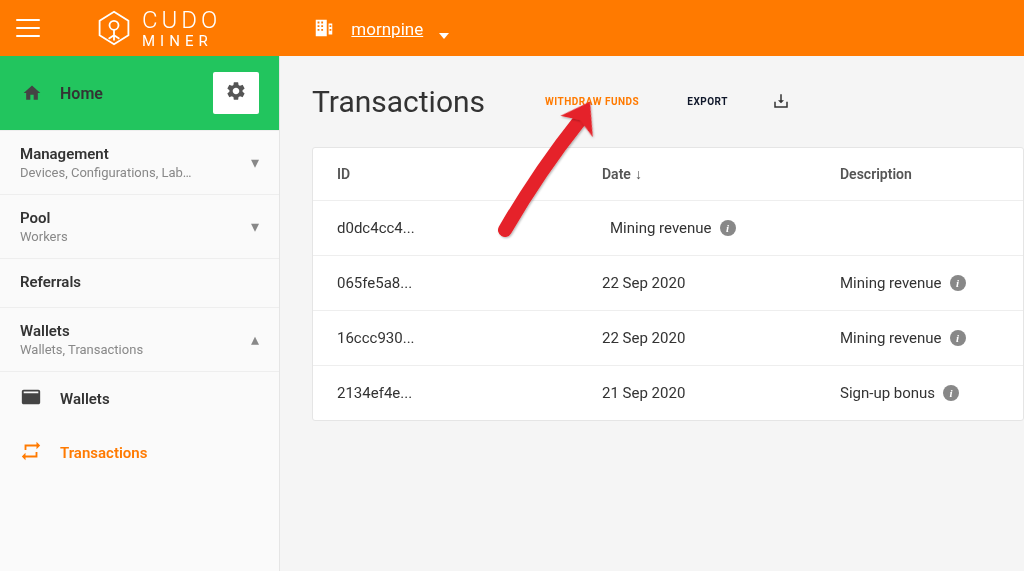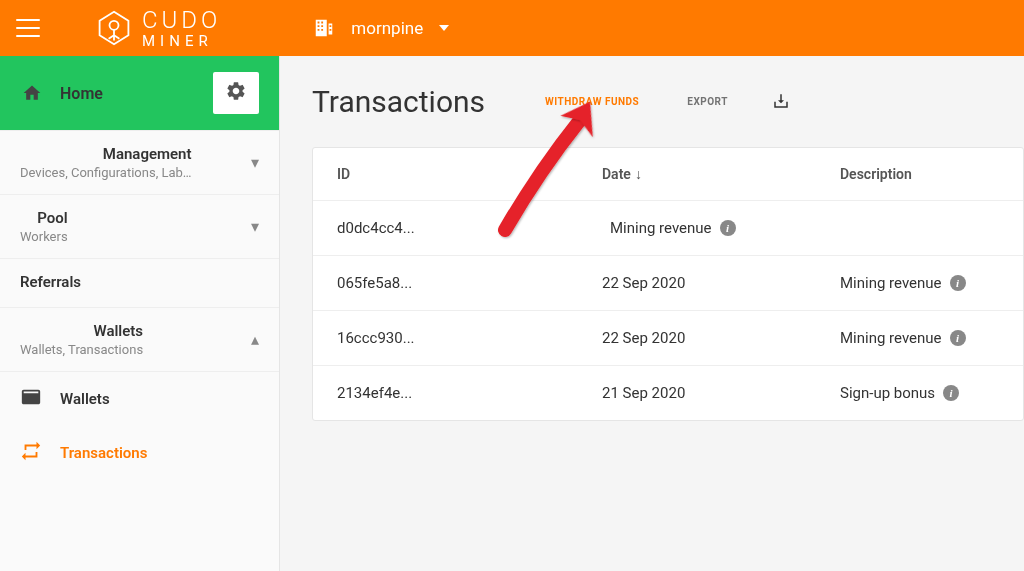--- a/index.html
+++ b/index.html
@@ -6,54 +6,54 @@
 body { width: 1024px; height: 571px; overflow: hidden; background: #f5f5f5; }
 
 .header { height: 56px; background: #ff7a00; display: flex; align-items: center; padding: 0 16px; color: #fff; gap: 32px; }
 .hamburger { width: 24px; height: 24px; display: flex; flex-direction: column; justify-content: space-around; cursor: pointer; margin-right: 24px; }
 .hamburger span { height: 2px; background: #fff; border-radius: 1px; }
 .logo { display: flex; align-items: center; margin-right: 60px; }
 .logo-icon { width: 36px; height: 36px; margin-right: 10px; }
 .logo-text { display: flex; flex-direction: column; line-height: 1; }
 .logo-brand { font-size: 24px; letter-spacing: 4px; font-weight: 300; }
 .logo-sub { font-size: 15px; letter-spacing: 5px; font-weight: 400; margin-top: 2px; }
-.org-selector { display: flex; align-items: center; cursor: pointer; }
+.org-selector { display: flex; align-items: flex-end; cursor: pointer; text-decoration: underline; }
 .org-icon { margin-right: 16px; }
 .org-name { font-size: 17px; font-weight: 400; margin-right: 16px; }
 .dropdown-caret { width: 0; height: 0; border-left: 5px solid transparent; border-right: 5px solid transparent; border-top: 6px solid #fff; }
 
 .layout { display: flex; height: calc(100% - 56px); }
 .sidebar { width: 280px; background: #fafafa; border-right: 1px solid #e5e5e5; }
 .content { flex: 1; padding: 28px 0 28px 32px; overflow: hidden; }
 
 .nav-item { display: flex; align-items: center; padding: 16px 20px; border-bottom: 1px solid #eee; cursor: pointer; }
 .nav-item .nav-icon { width: 24px; display: flex; justify-content: center; margin-right: 16px; }
 .nav-home { justify-content: space-between; background: #22c55e; }
 .nav-home-left { display: flex; align-items: center; }
 .nav-title { font-size: 16px; font-weight: 600; color: #333; }
 .settings-btn { background: #fff; padding: 8px 12px; border-radius: 2px; color: #555; }
 
 .nav-section { padding: 14px 20px; border-bottom: 1px solid #eee; display: flex; justify-content: space-between; align-items: center; cursor: pointer; }
-.nav-section-left { display: flex; flex-direction: column; text-align: right; }
+.nav-section-left { display: flex; flex-direction: column; }
 .nav-section-title { font-size: 15px; font-weight: 600; color: #333; margin-bottom: 2px; }
 .nav-section-sub { font-size: 13px; color: #888; }
 .chevron { color: #888; }
 
 .nav-sub-item { display: flex; align-items: center; padding: 14px 20px; cursor: pointer; }
 .nav-sub-item .nav-icon { width: 24px; margin-right: 16px; }
 .nav-sub-item.active { color: #ff7a00; }
 .nav-sub-item .nav-label { font-size: 15px; font-weight: 600; }
 .nav-sub-item.active .nav-label { color: #ff7a00; }
 .nav-sub-item:not(.active) .nav-label { color: #333; }
 
 .page-header { display: flex; align-items: center; margin-bottom: 28px; position: relative; }
 .page-title { font-size: 30px; font-weight: 400; color: #333; margin-right: 60px; }
 .action-link { font-size: 10px; font-weight: 700; letter-spacing: 0.5px; cursor: pointer; display: flex; align-items: center; }
 .action-link.withdraw { color: #ff7a00; margin-right: 48px; }
-.action-link.export { color: #737373; gap: 36px; }
+.action-link.export { color: #0f172a; gap: 36px; }
 .export-icon { margin-left: 8px; }
 
 .table { background: #fff; border: 1px solid #e5e5e5; border-radius: 3px; }
 .table-row { display: flex; border-bottom: 1px solid #eee; padding: 18px 24px; align-items: center; justify-content: flex-end; }
 .table-row:last-child { border-bottom: none; }
 .table-row.header-row { font-weight: 600; color: #555; font-size: 14px; }
 .table-row:not(.header-row) { font-size: 15px; color: #333; }
 .col-id { width: 265px; }
 .col-date { width: 230px; display: flex; align-items: center; }
 .col-desc { flex: 1; display: flex; align-items: center; margin-left: 8px; }

